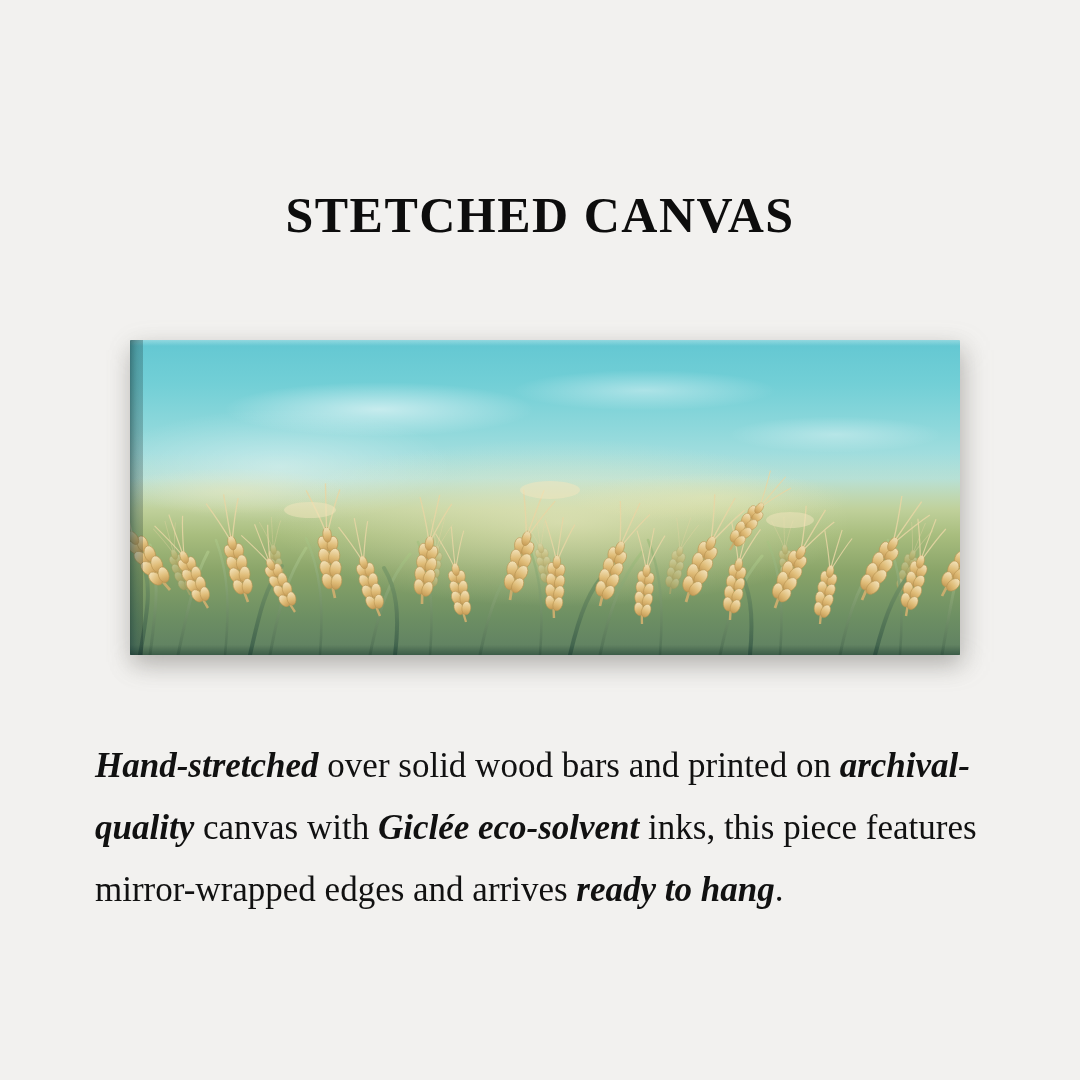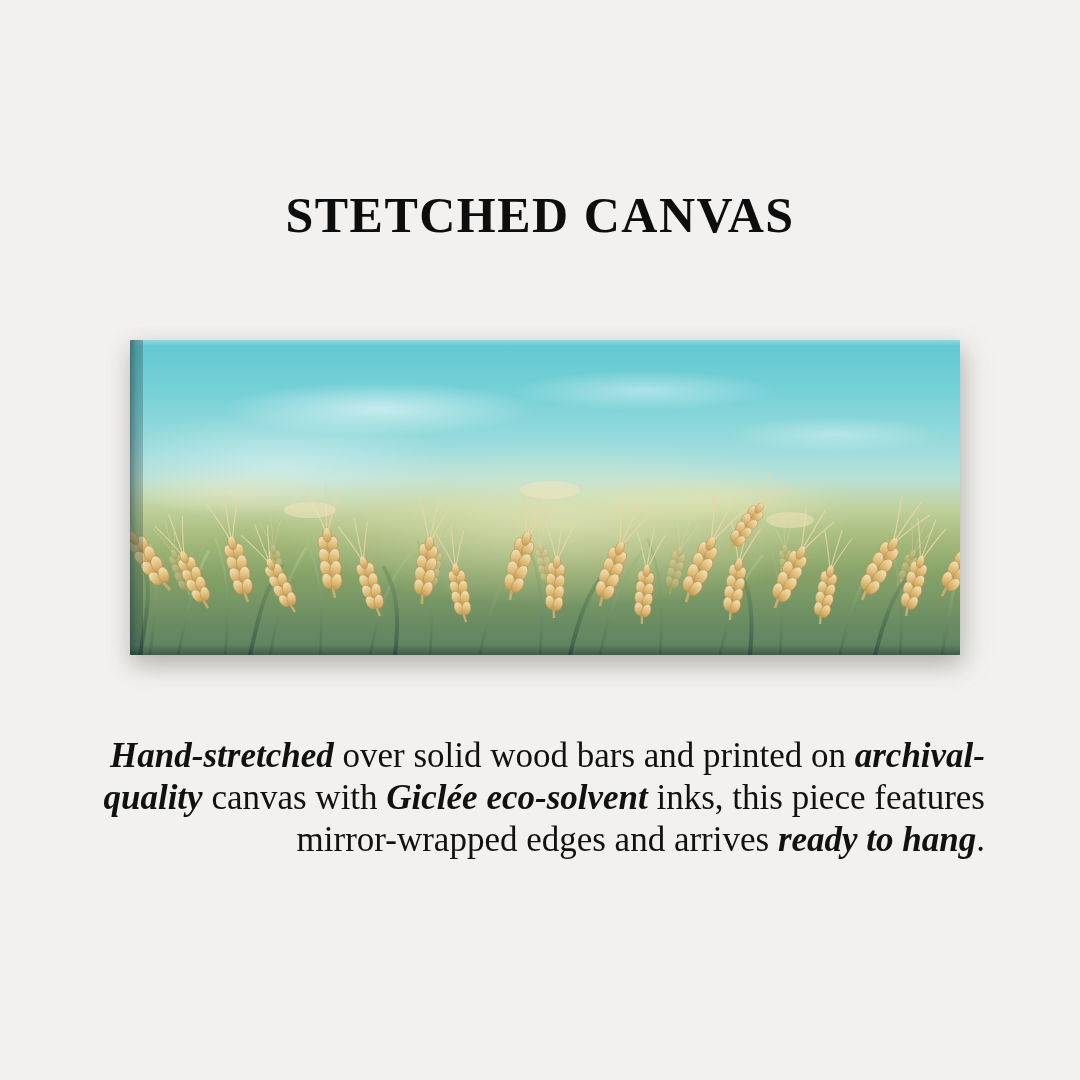--- a/index.html
+++ b/index.html
@@ -126,24 +126,24 @@
     height: 100%;
     display: block;
   }
 
   
   .description {
     position: absolute;
     left: 95px;
     top: 735px;
     width: 890px;
-    text-align: right;
+    text-align: left;
     font-family: "Liberation Serif", serif;
     font-size: 35px;
-    line-height: 42px;
+    line-height: 62px;
     color: #111;
   }
   .description em {
     font-style: italic;
     font-weight: bold;
   }
 </style>
 </head>
 <body>
 

